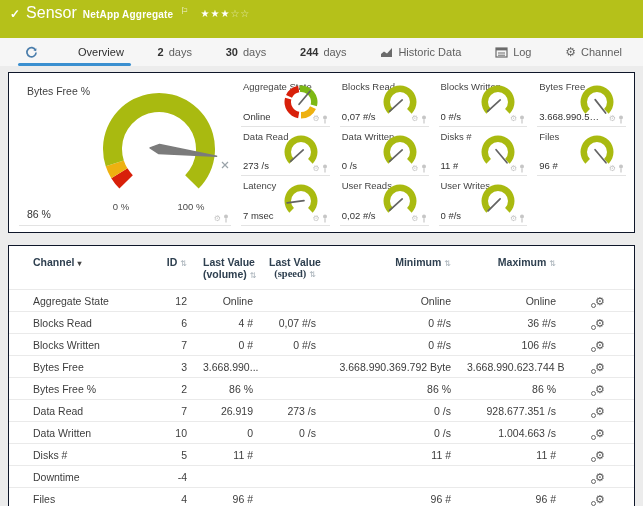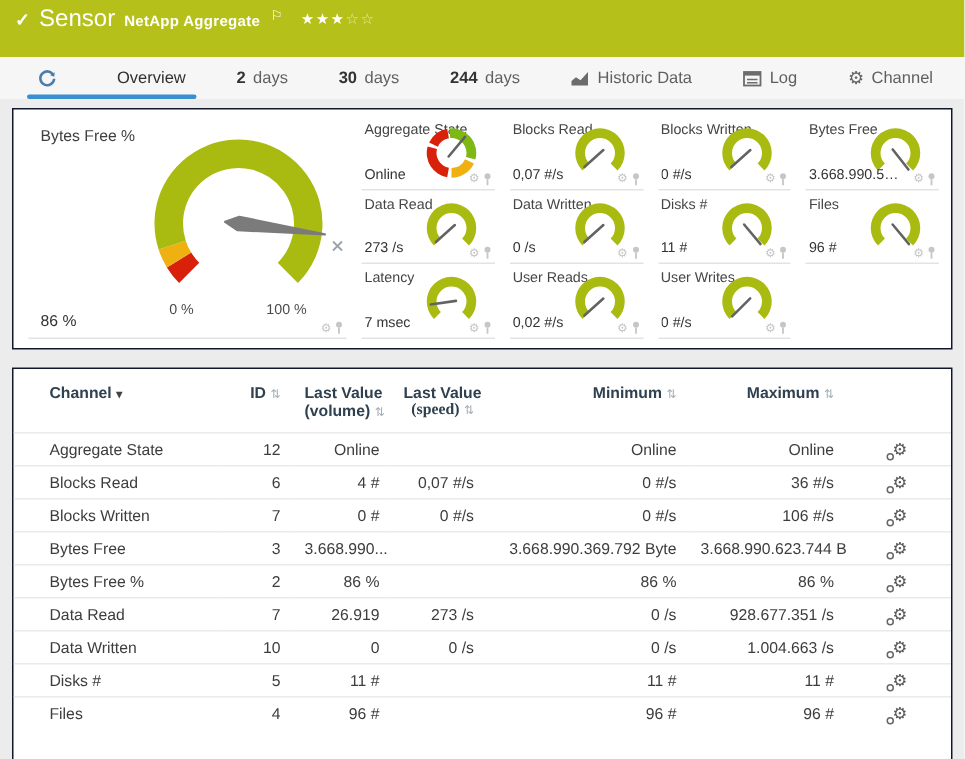--- a/index.html
+++ b/index.html
@@ -402,20 +402,29 @@
         <tr>
           <td class="c-channel">Disks #</td>
           <td class="c-id">5</td>
           <td class="c-volume">11 #</td>
           <td class="c-speed"></td>
           <td class="c-min">11 #</td>
           <td class="c-max">11 #</td>
           <td class="c-gear"><span class="rowgear">⚙</span></td>
         </tr>
         <tr>
+          <td class="c-channel">Downtime</td>
+          <td class="c-id">-4</td>
+          <td class="c-volume"></td>
+          <td class="c-speed"></td>
+          <td class="c-min"></td>
+          <td class="c-max"></td>
+          <td class="c-gear"><span class="rowgear">⚙</span></td>
+        </tr>
+        <tr>
           <td class="c-channel">Files</td>
           <td class="c-id">4</td>
           <td class="c-volume">96 #</td>
           <td class="c-speed"></td>
           <td class="c-min">96 #</td>
           <td class="c-max">96 #</td>
           <td class="c-gear"><span class="rowgear">⚙</span></td>
         </tr>
       </tbody>
   </table>

